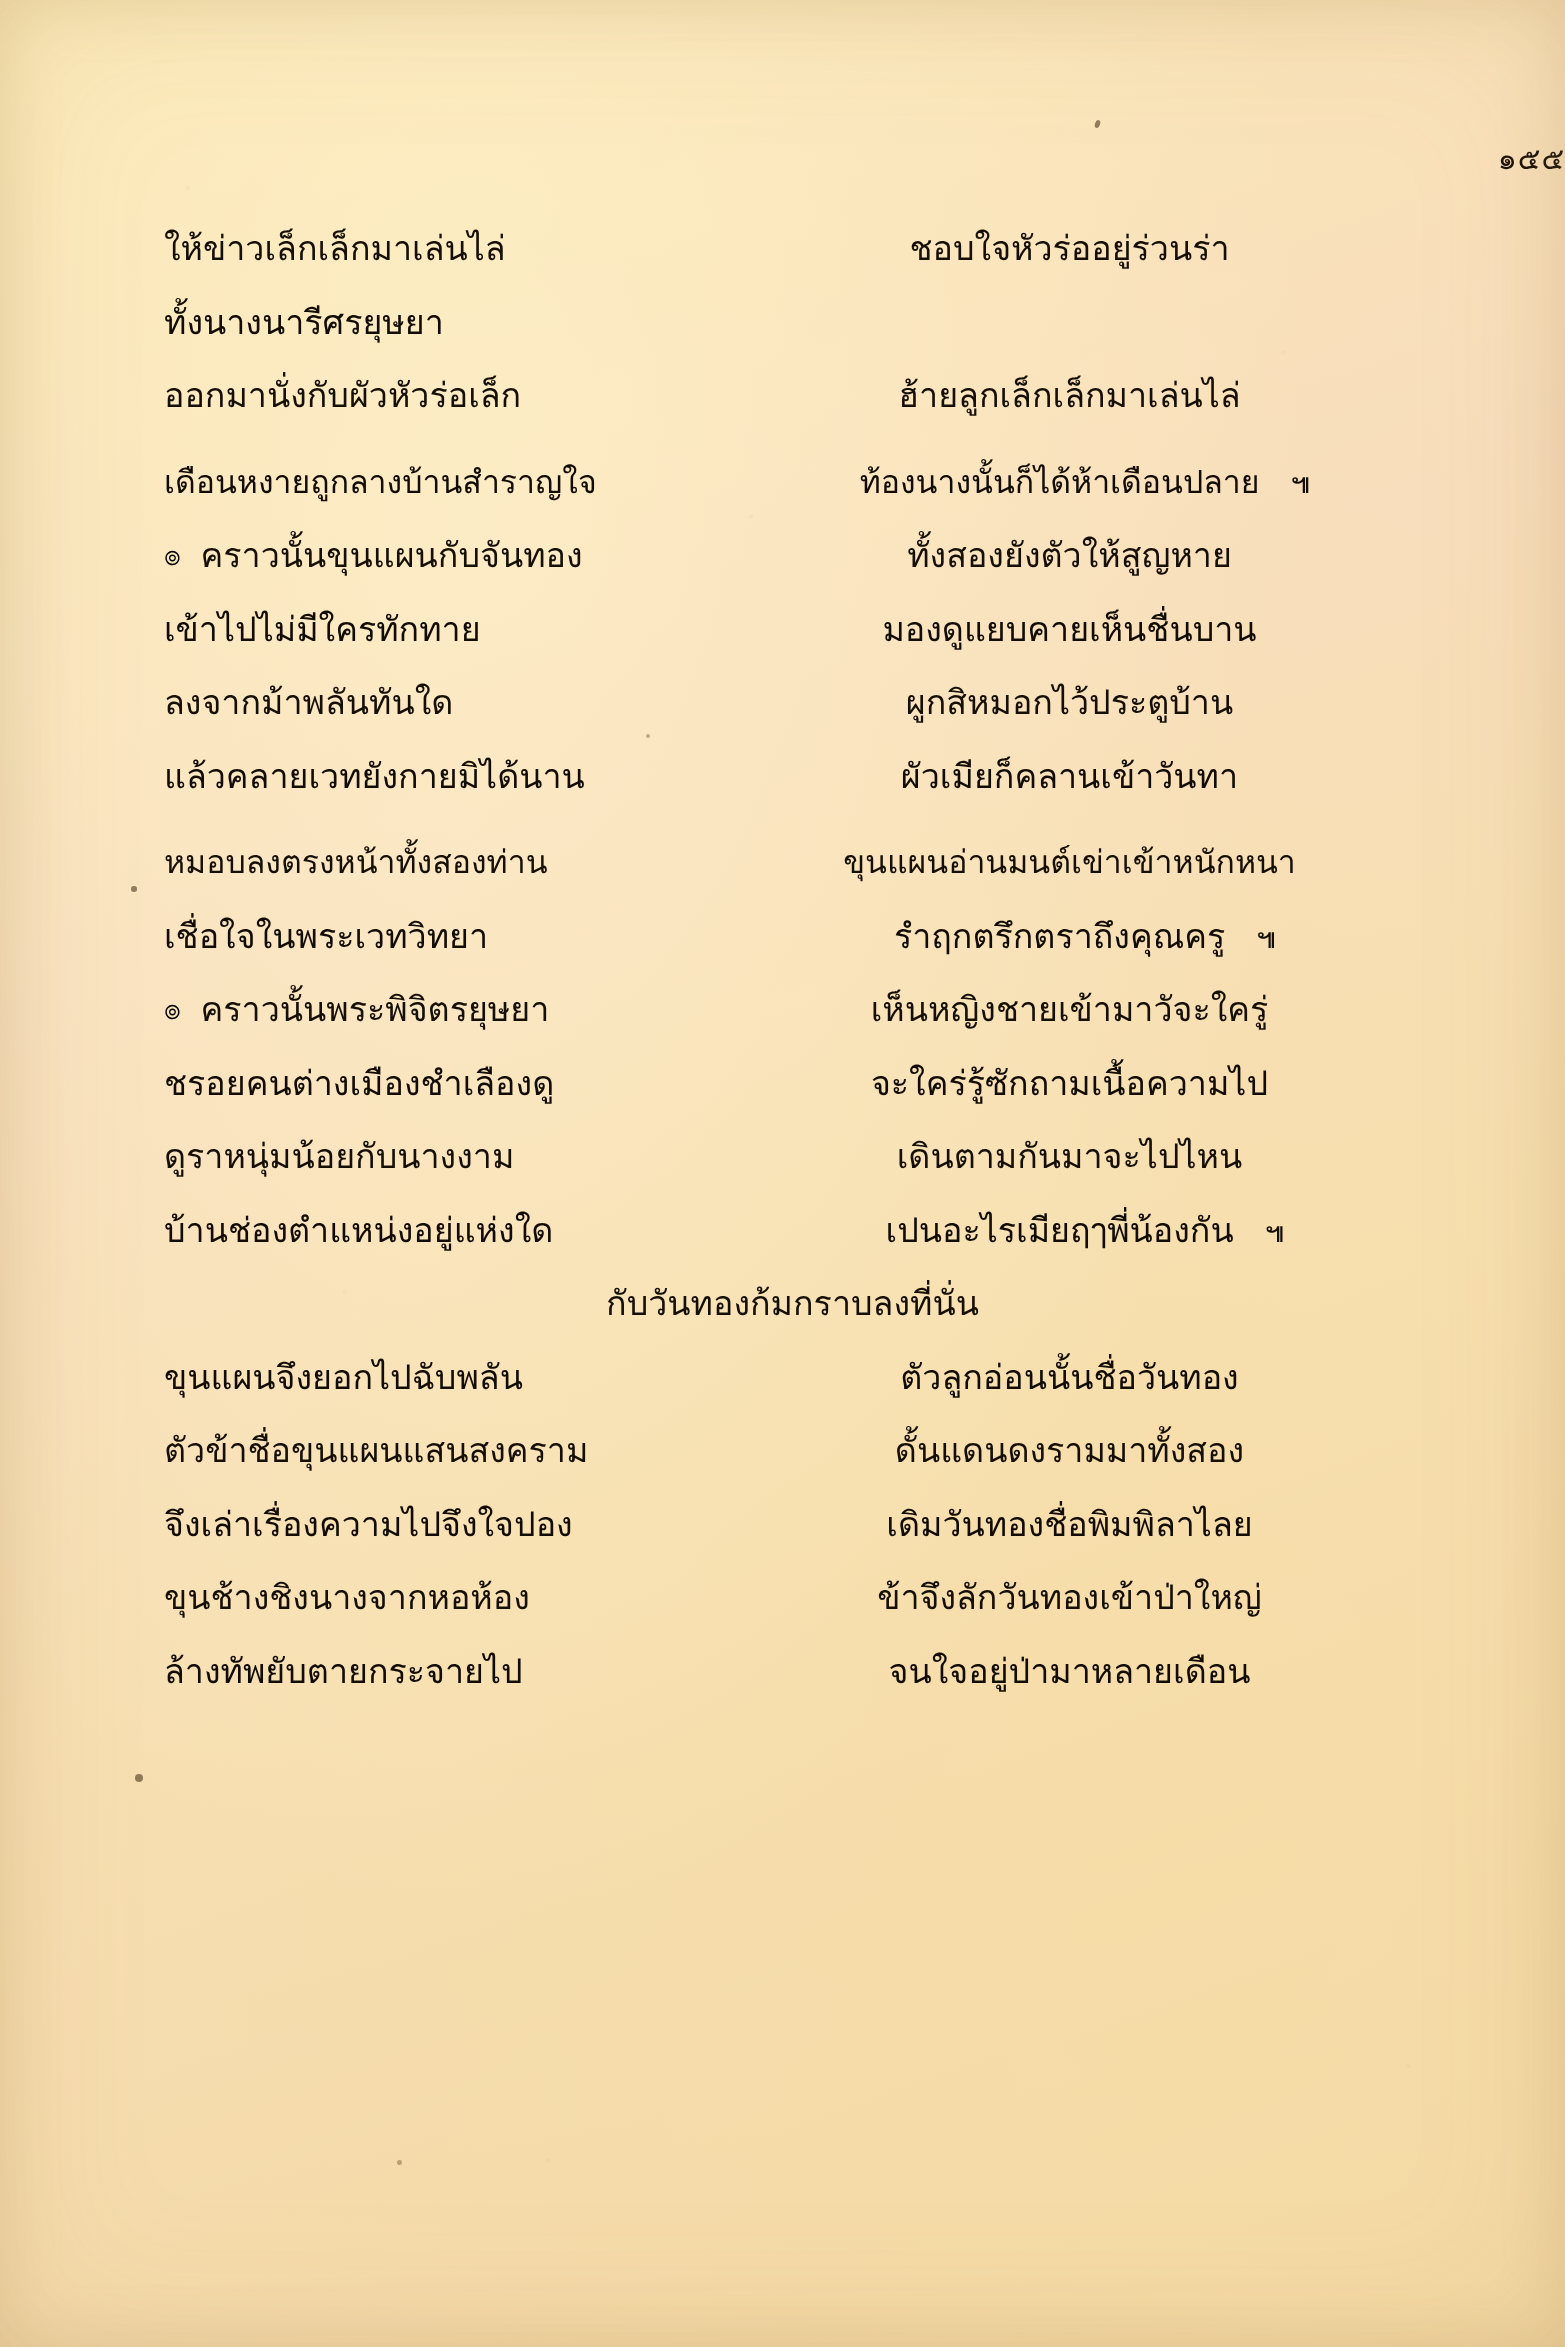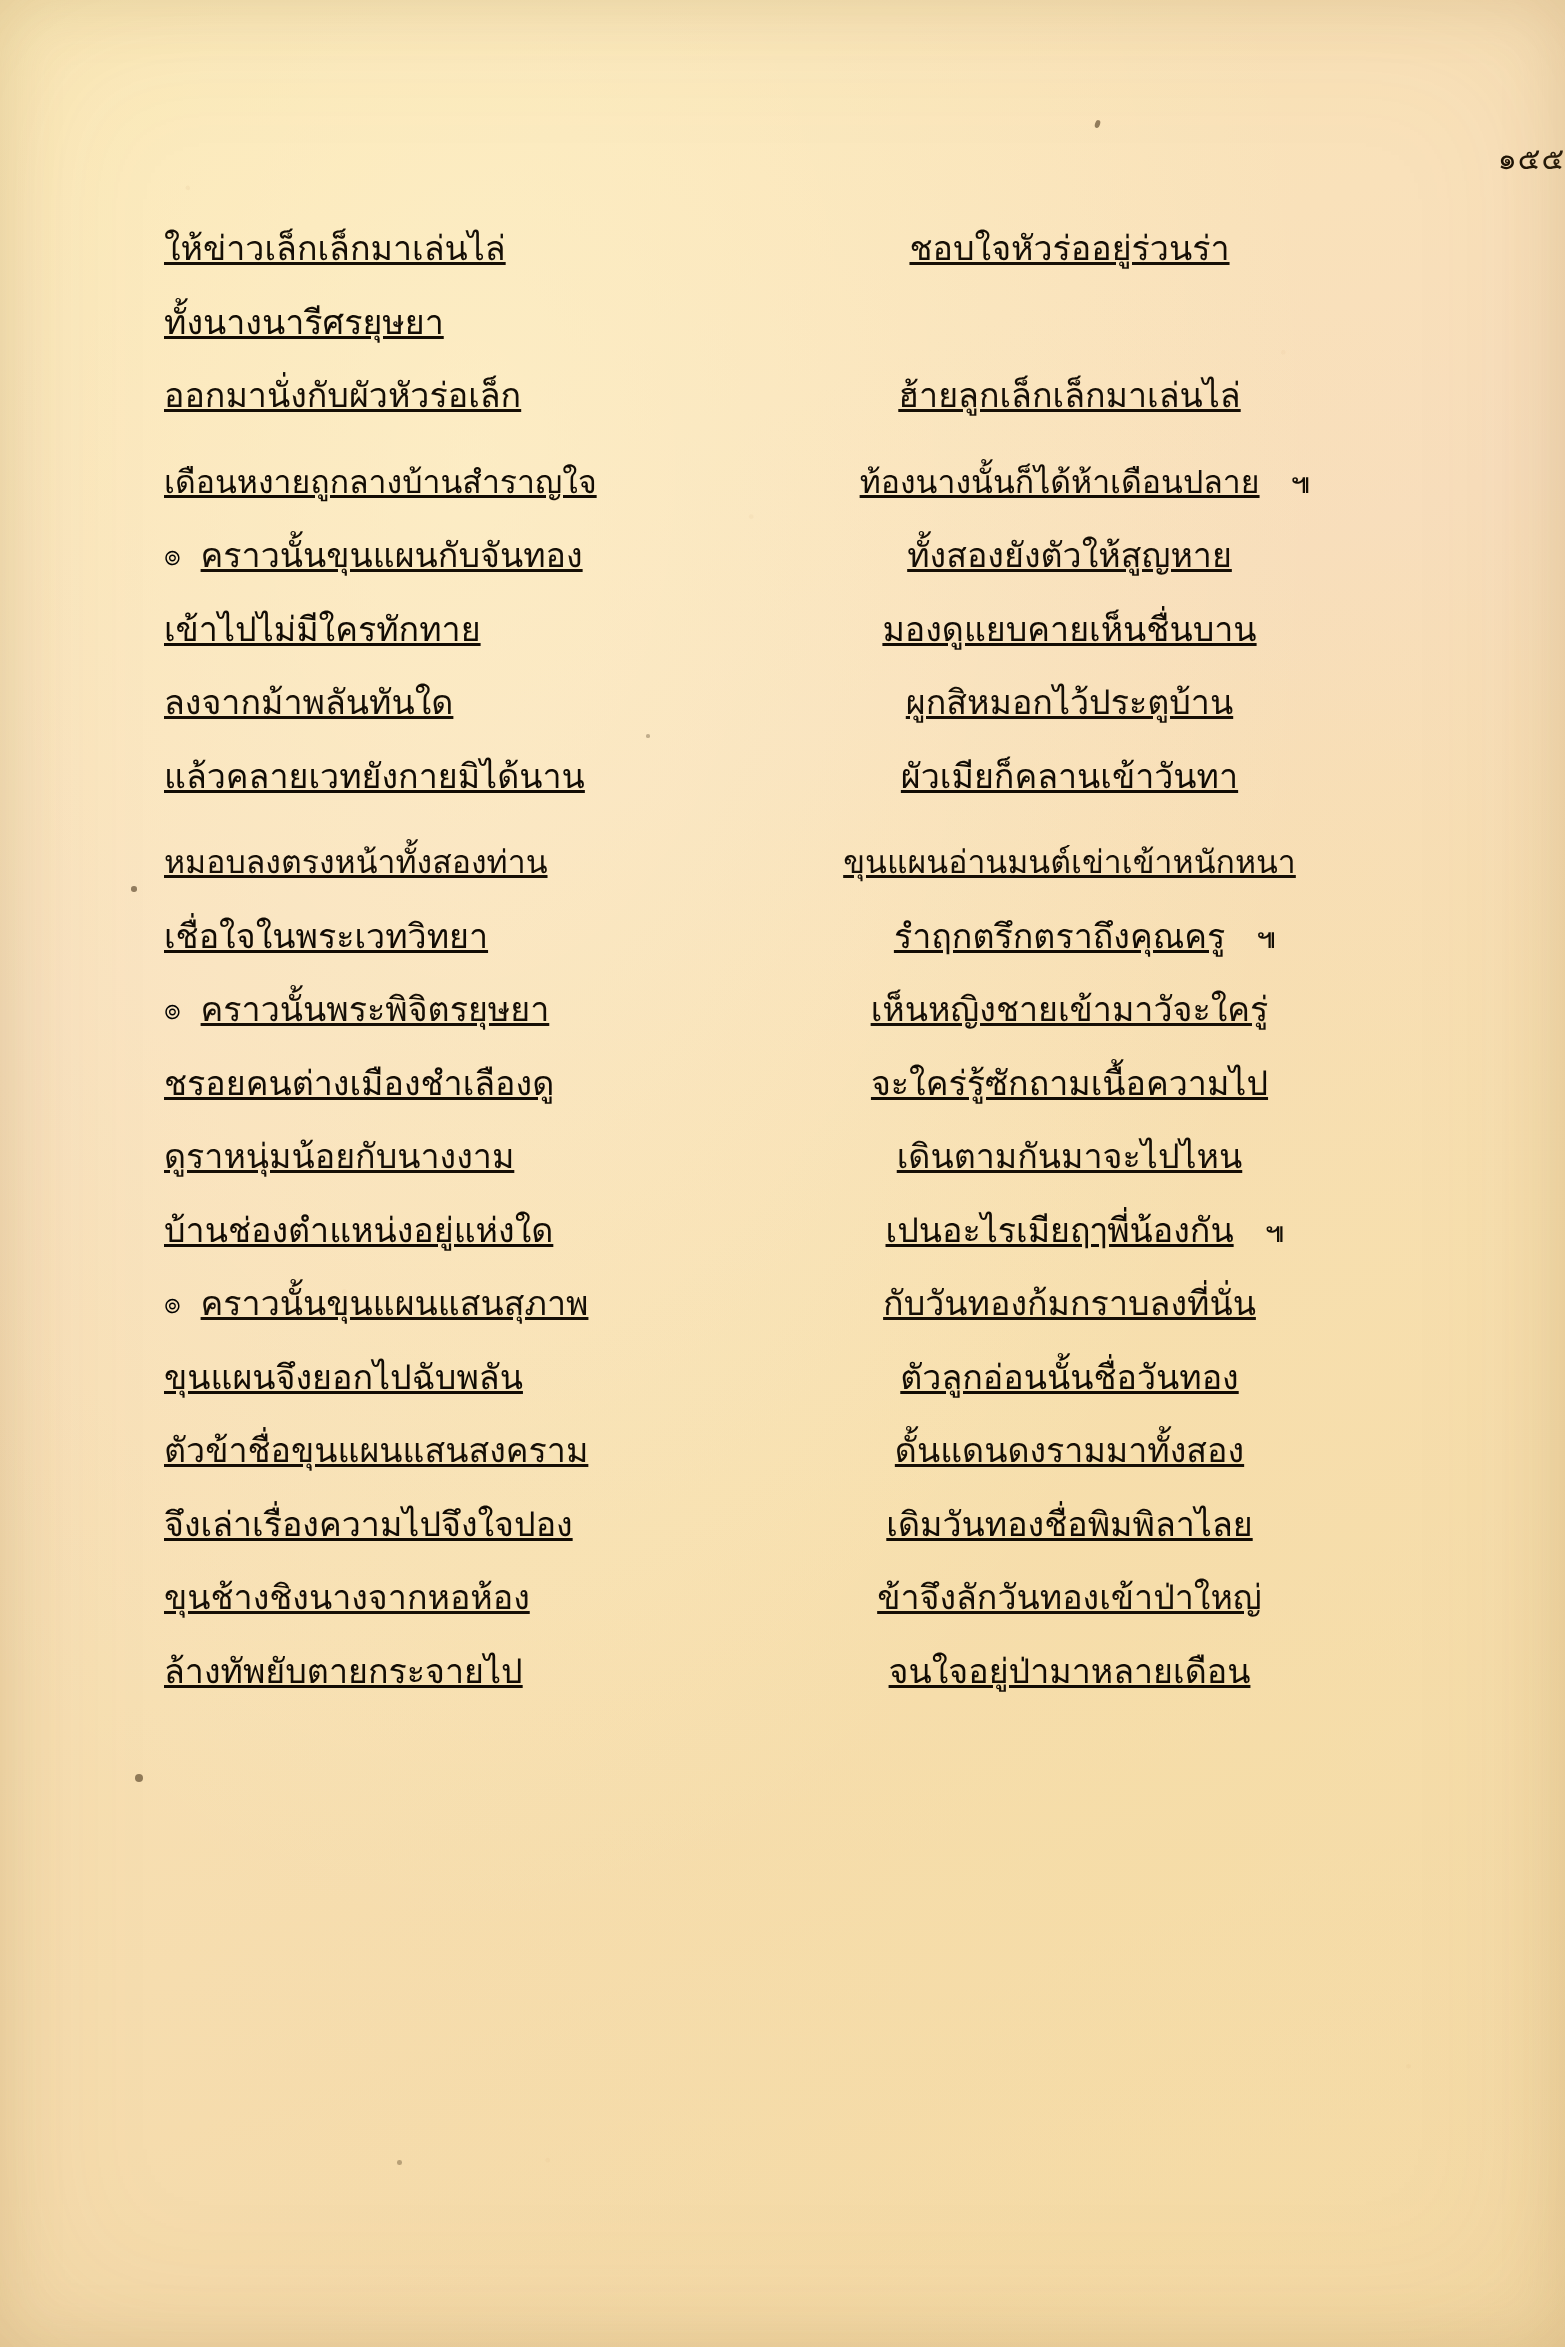--- a/index.html
+++ b/index.html
@@ -101,21 +101,20 @@
     justify-content: center;
   }
 
   .line {
     font-family: "DejaVu Sans", sans-serif;
     font-size: 34px;
     line-height: 68px;
     color: #140e05;
     white-space: nowrap;
     letter-spacing: 0px;
-    text-decoration: underline;
   }
 
   .line.wide {
     font-size: 32px;
     margin-top: 13px;
   }
 
   .bullet {
     display: inline-block;
     margin-right: 14.8px;
@@ -281,24 +280,20 @@
       <div class="col-left">
         <span class="line">บ้านช่องตำแหน่งอยู่แห่งใด</span>
       </div>
       <div class="col-right">
         <span class="line">เปนอะไรเมียฤๅพี่น้องกัน</span>
         <span class="endmark">๚</span>
       </div>
     </div>
 
     <div class="verse-row">
-      <div class="col-left">
-        <span class="bullet">๏</span>
-        <span class="line">คราวนั้นขุนแผนแสนสุภาพ</span>
-      </div>
       <div class="col-right">
         <span class="line">กับวันทองก้มกราบลงที่นั่น</span>
         <span class="endmark"></span>
       </div>
     </div>
 
     <div class="verse-row">
       <div class="col-left">
         <span class="line">ขุนแผนจึงยอกไปฉับพลัน</span>
       </div>

